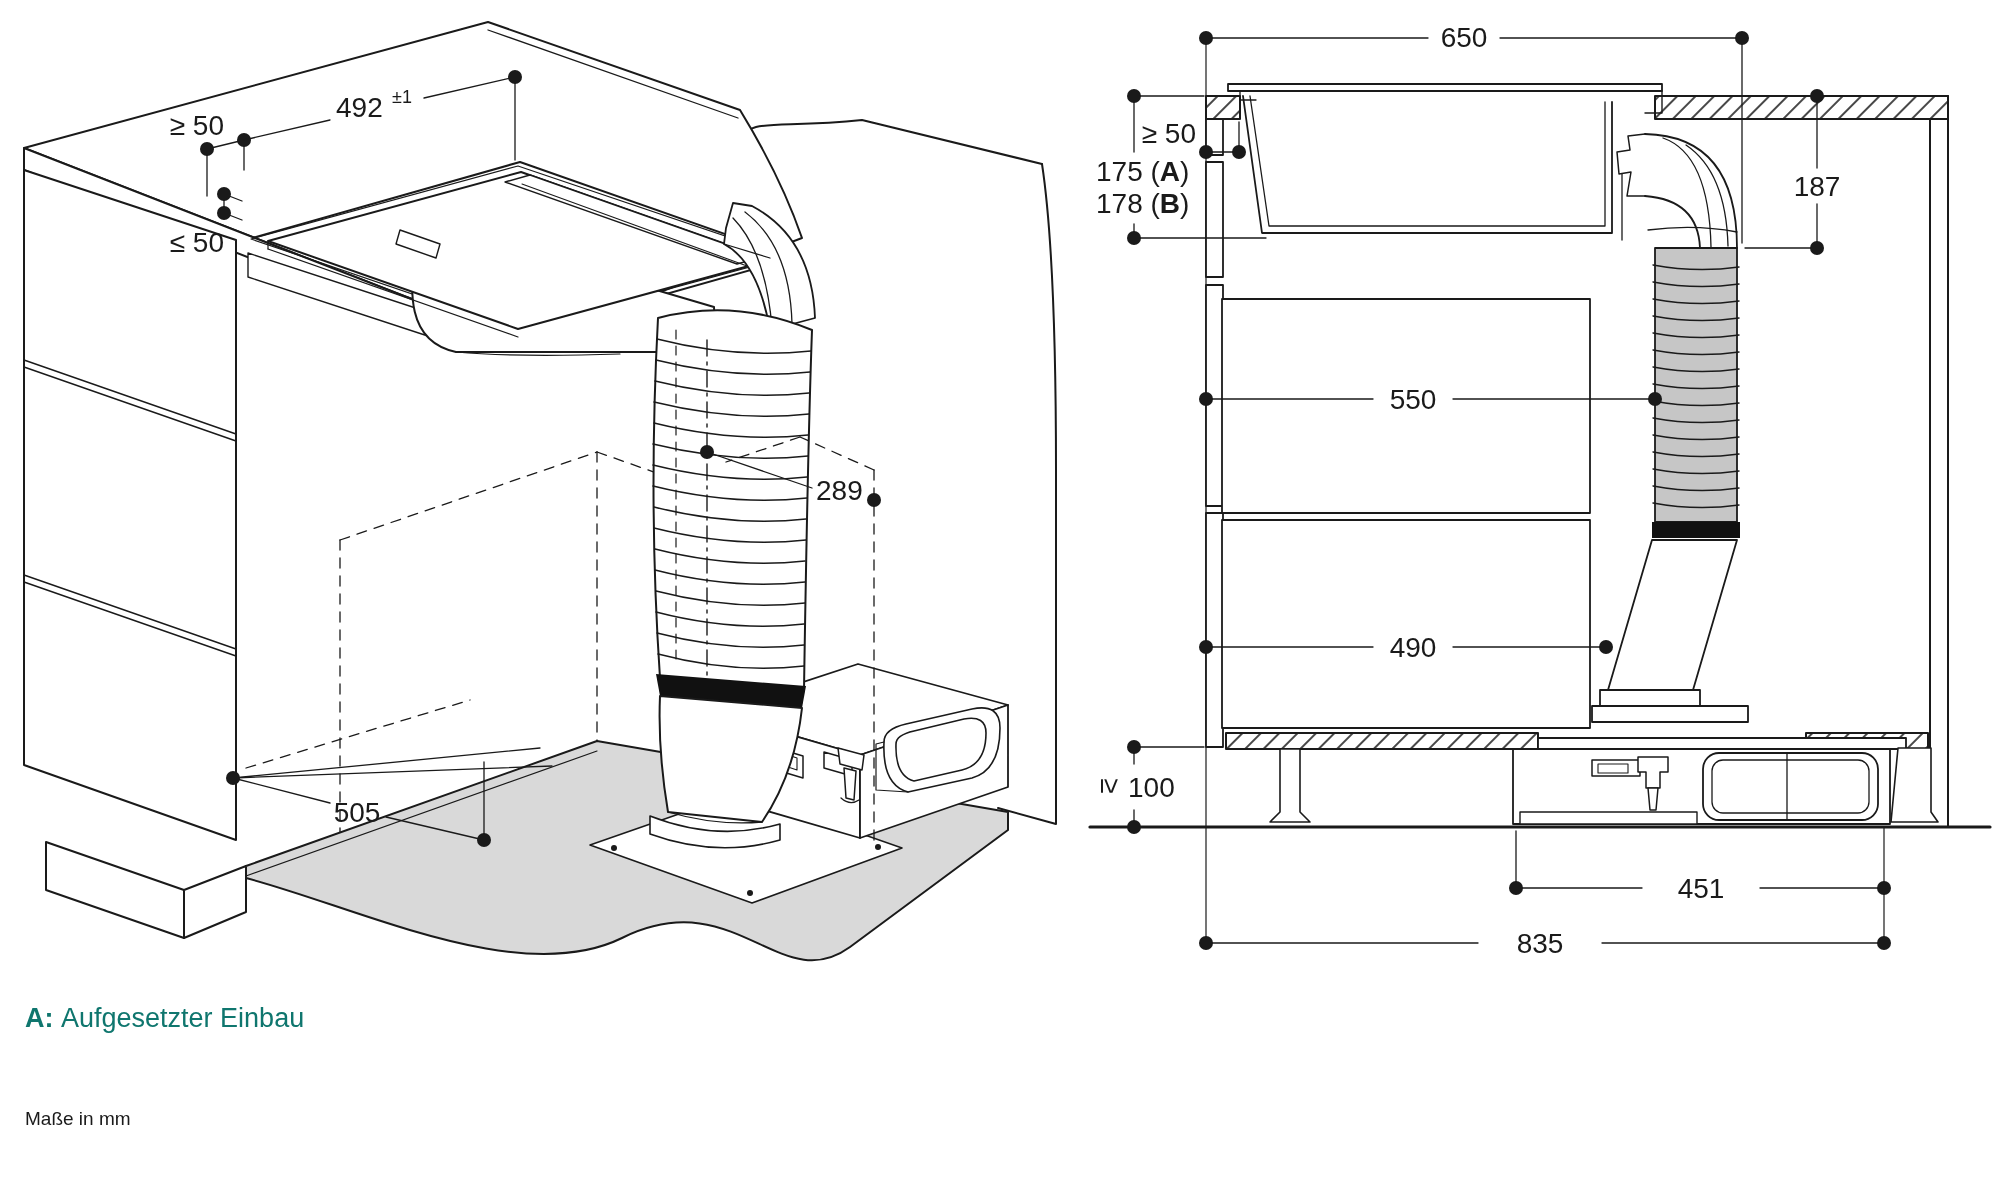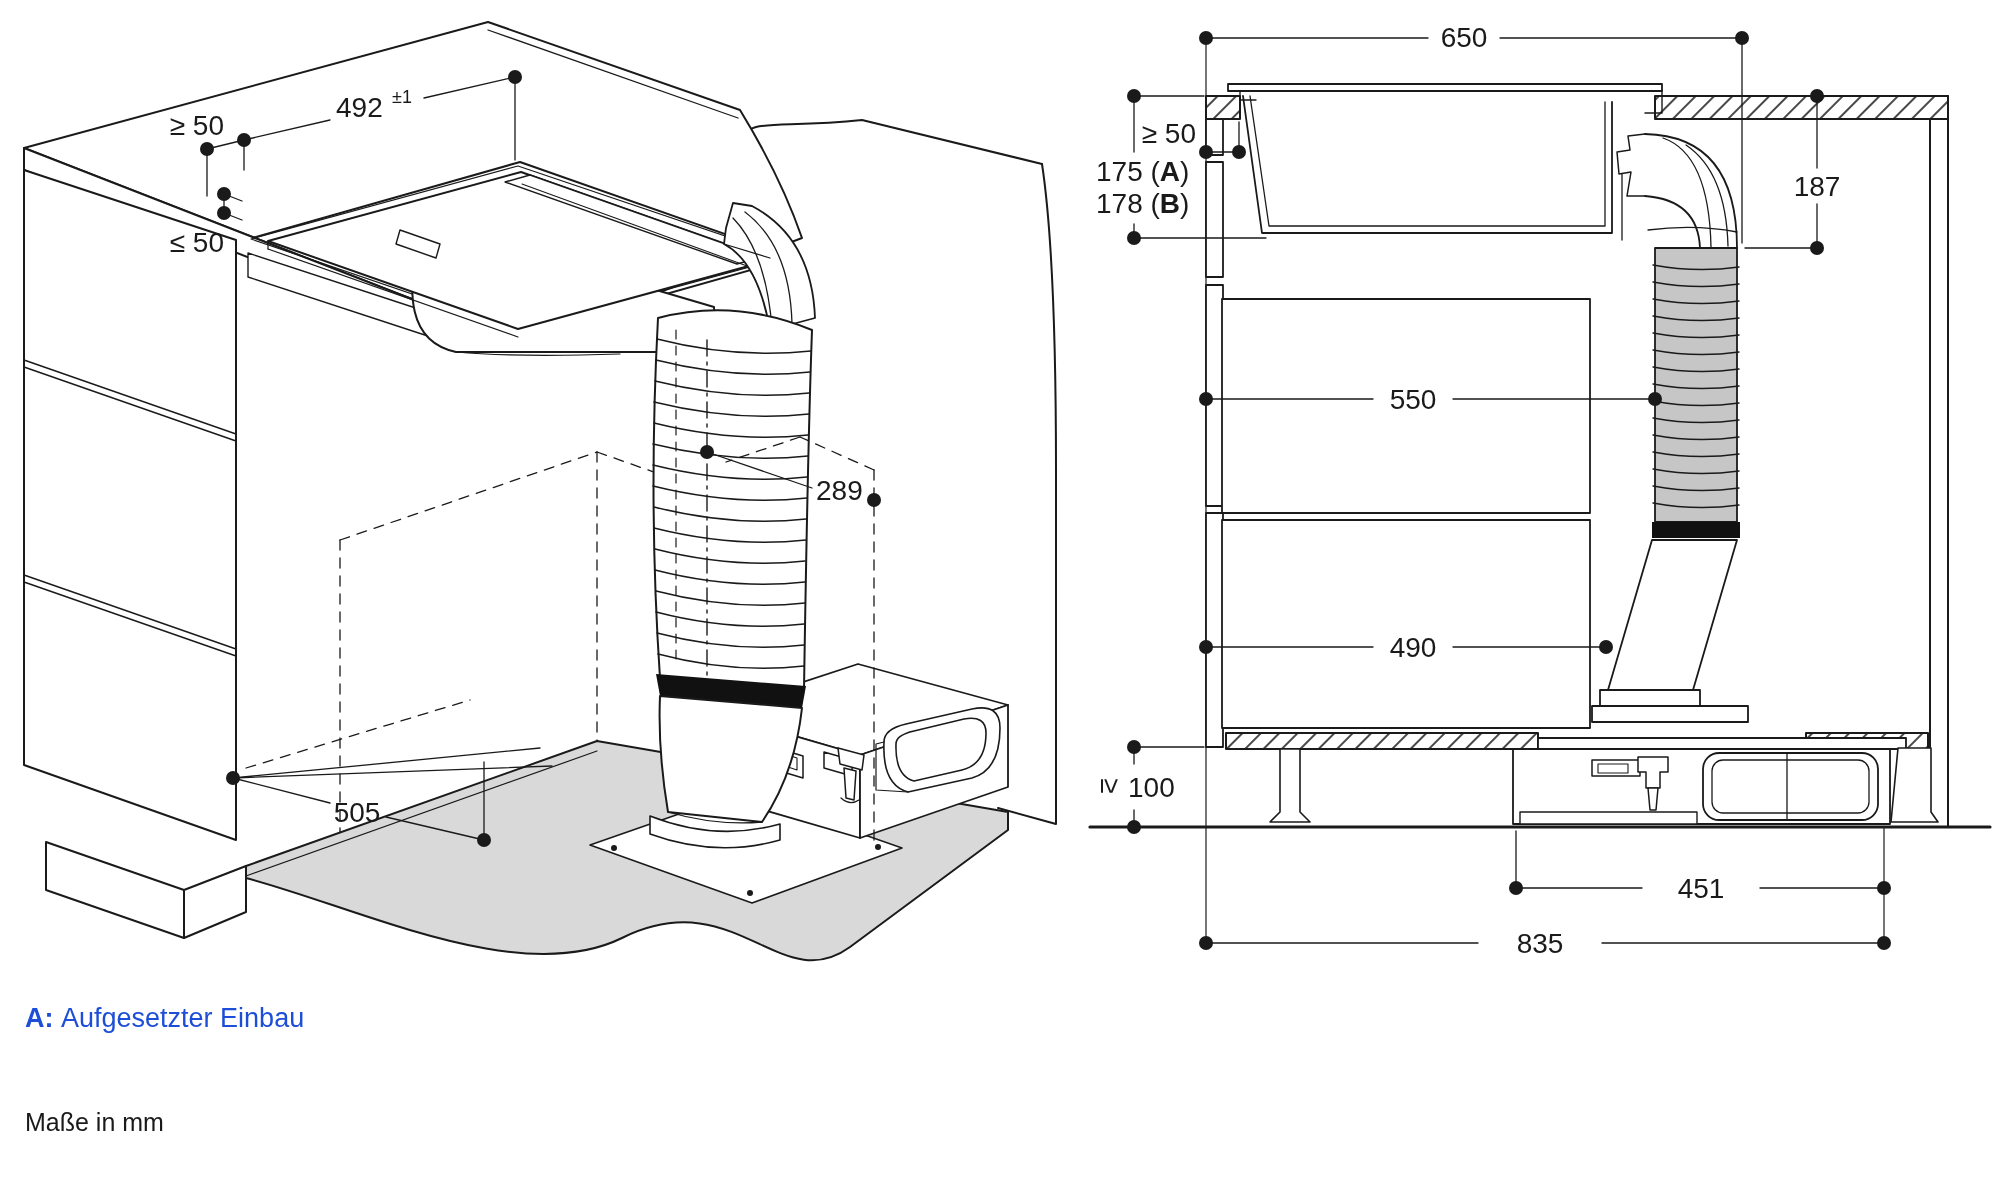--- a/index.html
+++ b/index.html
@@ -1,23 +1,23 @@
 <!DOCTYPE html>
 <html><head>
 <meta charset="utf-8">
 <style>
   html,body{margin:0;padding:0;background:#fff;}
   #stage{position:relative;width:2000px;height:1178px;background:#ffffff;
          font-family:"Liberation Sans", sans-serif;color:#1a1a1a;overflow:hidden;}
   svg text{font-family:"Liberation Sans", sans-serif;fill:#1a1a1a;}
   .dim{font-size:28px;}
   .dim-sup{font-size:18px;}
-  #legend{position:absolute;left:25px;top:1000px;font-size:27px;line-height:36px;color:#1d4ed8;}
+  #legend{position:absolute;left:25px;top:1000px;font-size:27px;line-height:36px;color:#0f766e;}
   #legend .key{font-weight:bold;display:inline-block;min-width:36px;}
-  #units{position:absolute;left:25px;top:1108px;font-size:25px;color:#1a1a1a;}
+  #units{position:absolute;left:25px;top:1108px;font-size:19px;color:#1a1a1a;}
 </style>
 </head>
 <body>
 <div id="stage">
 
 
 
 <svg width="2000" height="1178" viewBox="0 0 2000 1178">
   <defs>
     <pattern id="hatch" patternUnits="userSpaceOnUse" width="13" height="13" patternTransform="rotate(45)">

